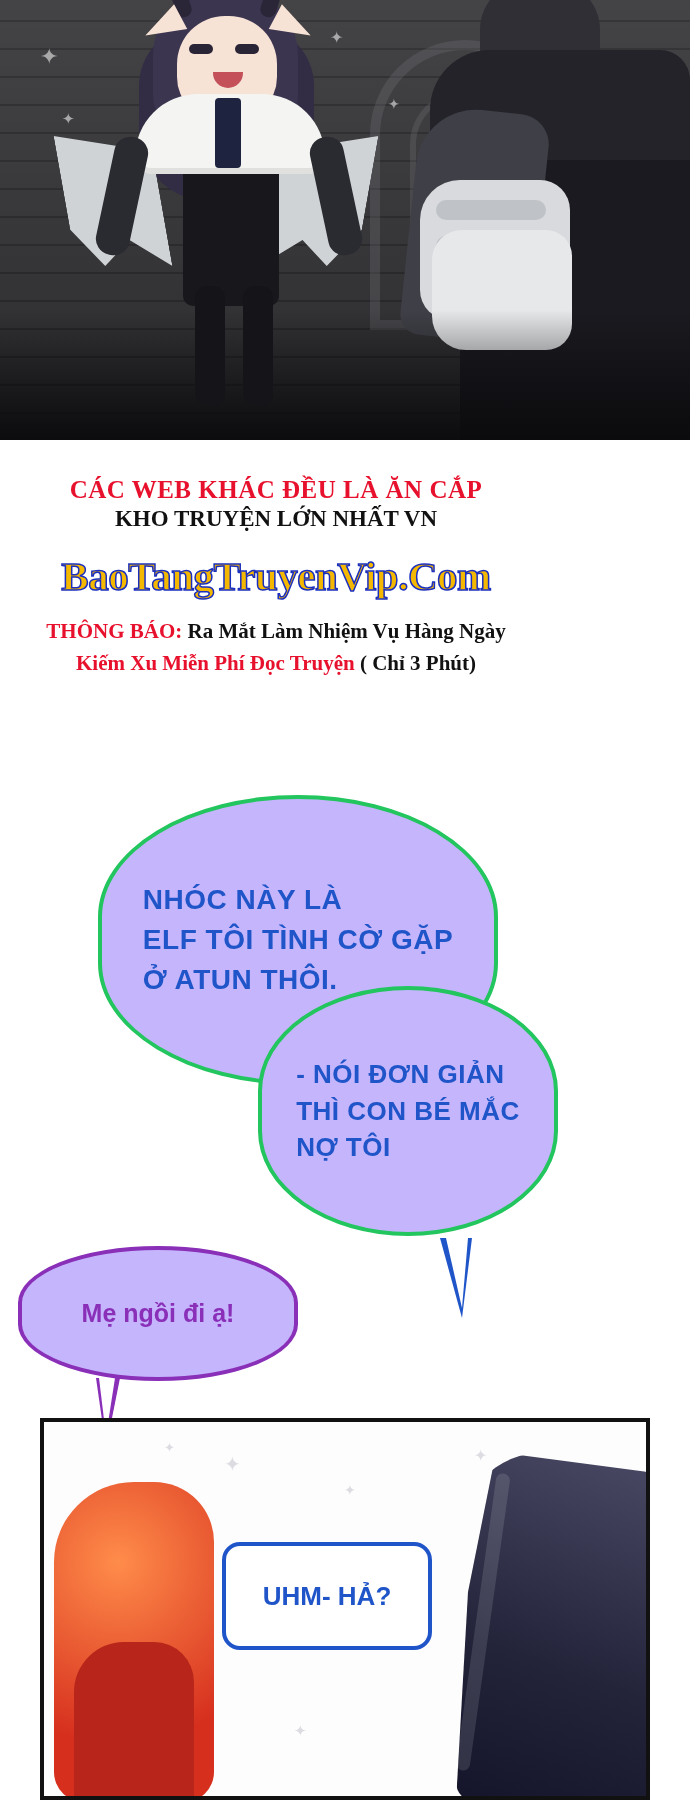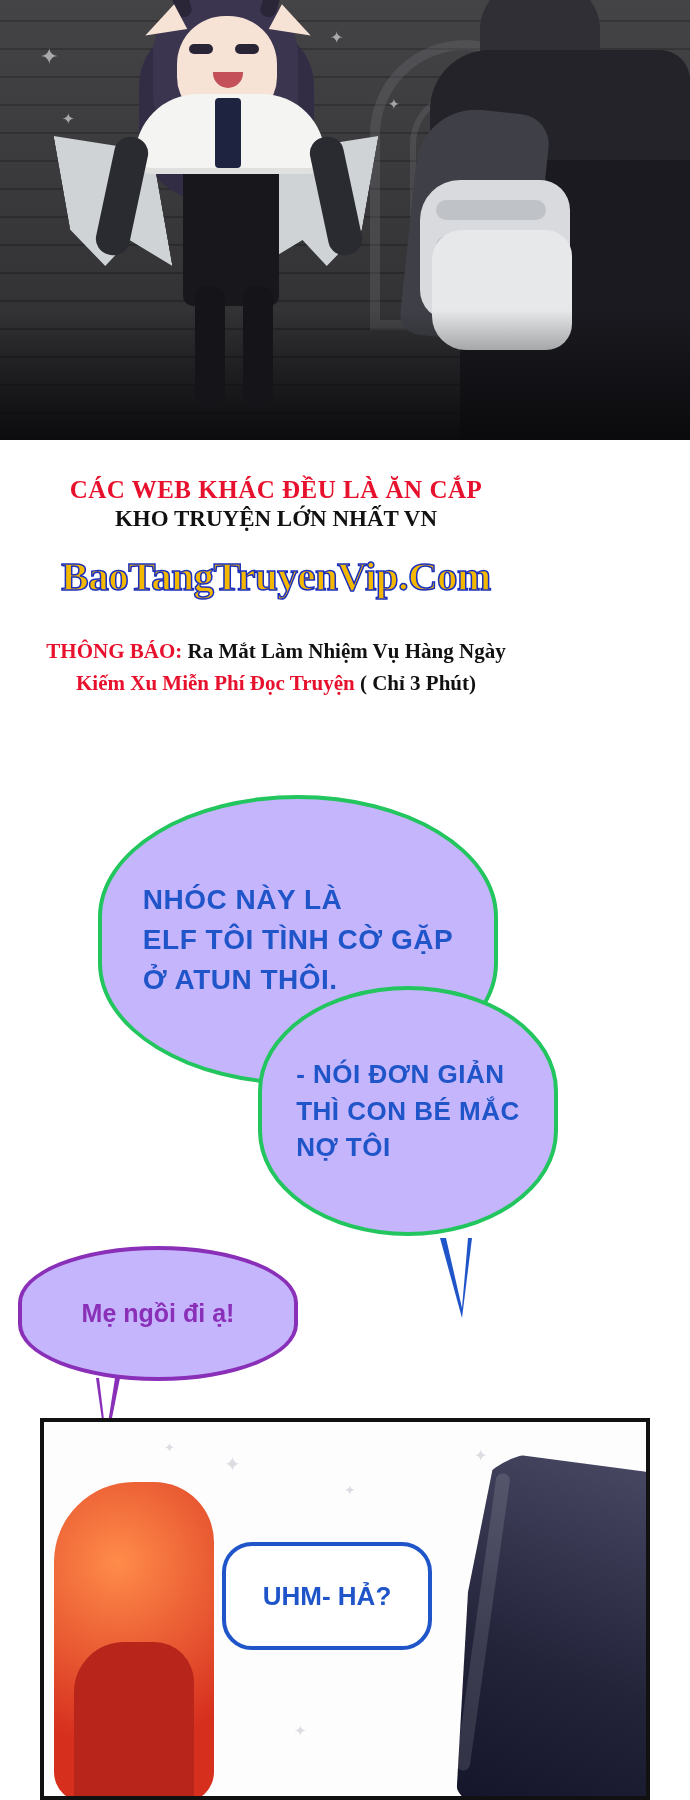--- a/index.html
+++ b/index.html
@@ -165,21 +165,21 @@
   .promo-site {
     margin-top: 18px;
     font-family: "Liberation Serif", serif;
     font-weight: bold;
     font-size: 41px;
     color: #f5b800;
     -webkit-text-stroke: 1.5px #1a2fbf;
     letter-spacing: -0.5px;
   }
   .promo-notice {
-    margin-top: 36px; font-size: 21px; line-height: 1.5; color: #111; font-weight: bold;
+    margin-top: 16px; font-size: 21px; line-height: 1.5; color: #111; font-weight: bold;
   }
   .promo-notice .red { color: #e8112d; }
 
   
   .bubble {
     position: absolute;
     background: #c4b5fd;
     border: 4px solid #22c55e;
     border-radius: 50% / 42%;
     display: flex; align-items: center; justify-content: center;
@@ -253,21 +253,21 @@
     background: linear-gradient(200deg, #4a4a66 0%, #23233a 60%, #14142a 100%);
     border-radius: 90px 50px 20px 20px;
     clip-path: polygon(20% 0, 100% 6%, 100% 100%, 0 100%, 6% 40%);
   }
   .dark-hair .streak {
     position: absolute; left: 20px; top: 20px; width: 14px; height: 300px;
     background: rgba(255,255,255,.12); transform: rotate(8deg); border-radius: 8px;
   }
   #bubble-4 {
     position: absolute; left: 178px; top: 120px; width: 210px; height: 108px;
-    background: #fff; border: 4px solid #1f55c8; border-radius: 30px;
+    background: #fff; border: 4px solid #1f55c8; border-radius: 18px;
     display: flex; align-items: center; justify-content: center;
     color: #1f55c8; font-size: 26px; font-weight: 600;
     font-family: "Liberation Sans", sans-serif;
   }
 </style>
 </head>
 <body>
 
 <div class="panel-art">
   <div class="wall"></div>

